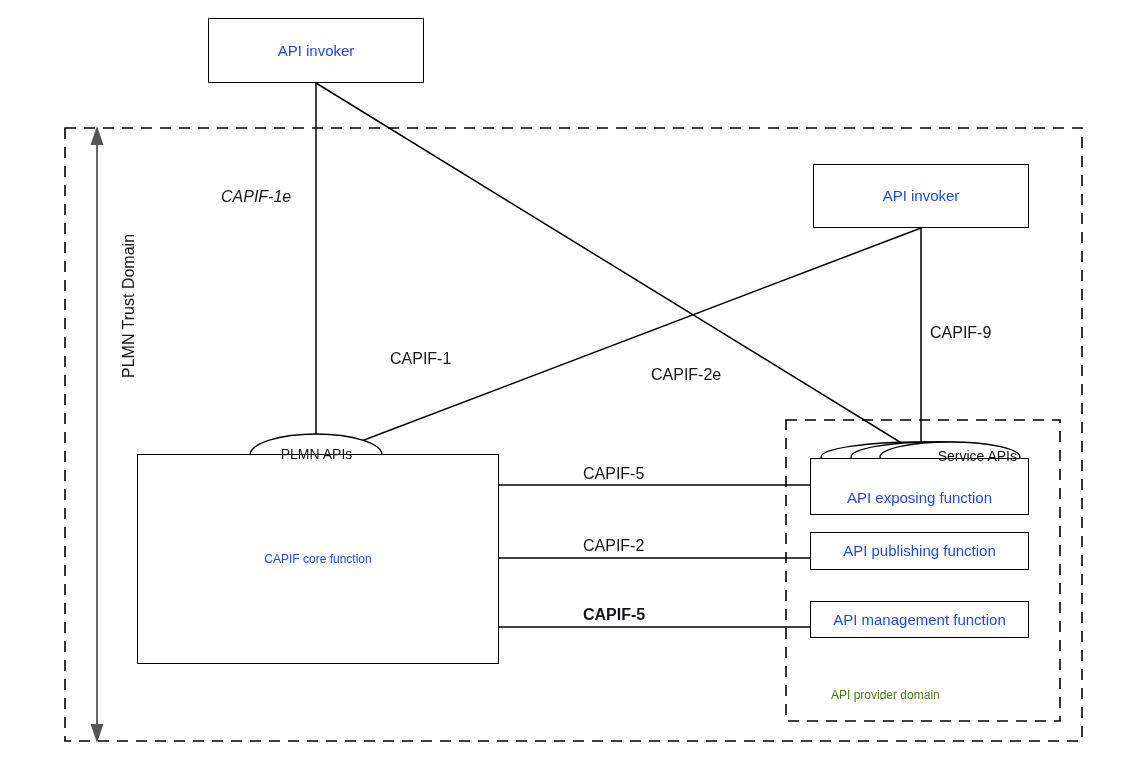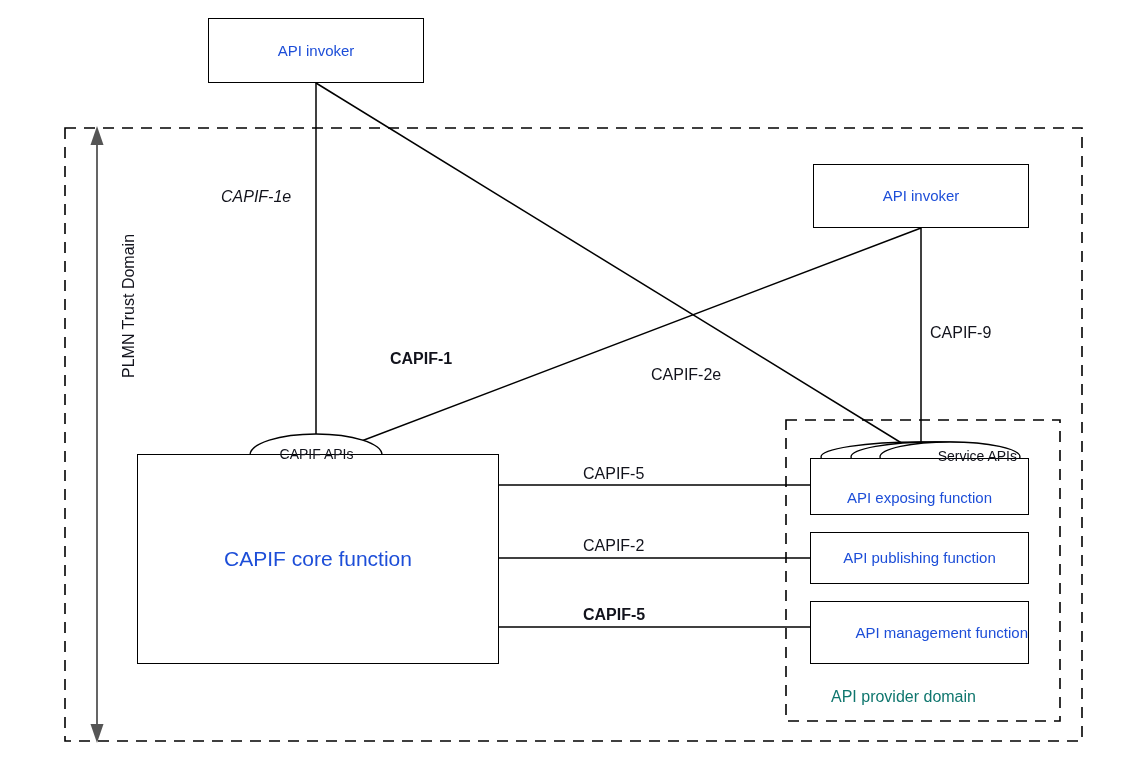--- a/index.html
+++ b/index.html
@@ -41,22 +41,22 @@
   }
   .edge-label {
     position: absolute;
     color: #12131c;
     font-size: 16px;
     white-space: nowrap;
     background: transparent;
   }
   .zone-label {
     position: absolute;
-    color: #0f766e;
-    font-size: 16px;
+    color: #4d7c0f;
+    font-size: 12px;
     white-space: nowrap;
   }
   .vert-label {
     position: absolute;
     color: #12131c;
     font-size: 16px;
     white-space: nowrap;
     transform-origin: 0 0;
     transform: rotate(-90deg);
   }
@@ -112,47 +112,47 @@
   </svg>
 
   <div class="node" style="left:208px; top:18px; width:216px; height:65px;">
     <span class="boxtext">API invoker</span>
   </div>
 
   <div class="node" style="left:813px; top:164px; width:216px; height:64px;">
     <span class="boxtext">API invoker</span>
   </div>
 
-  <div class="node" style="left:137px; top:454px; width:362px; height:210px; font-size:21px;">
+  <div class="node" style="left:137px; top:454px; width:362px; height:210px; font-size:12px;">
     <span class="boxtext">CAPIF core function</span>
   </div>
 
   <div class="node" style="left:810px; top:458px; width:219px; height:57px; align-items:flex-end; padding-bottom:7px;">
     <span class="boxtext">API exposing function</span>
   </div>
 
-  <div class="node" style="left:810px; top:532px; width:219px; height:52px;">
+  <div class="node" style="left:810px; top:532px; width:219px; height:38px;">
     <span class="boxtext">API publishing function</span>
   </div>
 
-  <div class="node" style="left:810px; top:601px; width:219px; height:63px;justify-content:flex-end;">
+  <div class="node" style="left:810px; top:601px; width:219px; height:37px;">
     <span class="boxtext">API management function</span>
   </div>
 
-  <div class="ellipse-label" style="left:250px; top:446px; width:133px;">CAPIF APIs</div>
+  <div class="ellipse-label" style="left:250px; top:446px; width:133px;">PLMN APIs</div>
 
   <div class="ellipse-label" style="left:884px; top:448px; width:133px;text-align:right;">Service APIs</div>
 
   <div class="vert-label" style="left:120px; top:378px;">PLMN Trust Domain</div>
 
   <div class="zone-label" style="left:831px; top:688px;">API provider domain</div>
 
   <div class="edge-label" style="left:221px; top:188px;font-style:italic;">CAPIF-1e</div>
 
-  <div class="edge-label" style="left:390px; top:350px;font-weight:bold;">CAPIF-1</div>
+  <div class="edge-label" style="left:390px; top:350px;">CAPIF-1</div>
 
   <div class="edge-label" style="left:930px; top:324px;">CAPIF-9</div>
 
   <div class="edge-label" style="left:651px; top:366px;">CAPIF-2e</div>
 
   <div class="edge-label" style="left:583px; top:465px;">CAPIF-5</div>
 
   <div class="edge-label" style="left:583px; top:537px;">CAPIF-2</div>
 
   <div class="edge-label" style="left:583px; top:606px;font-weight:bold;">CAPIF-5</div>

